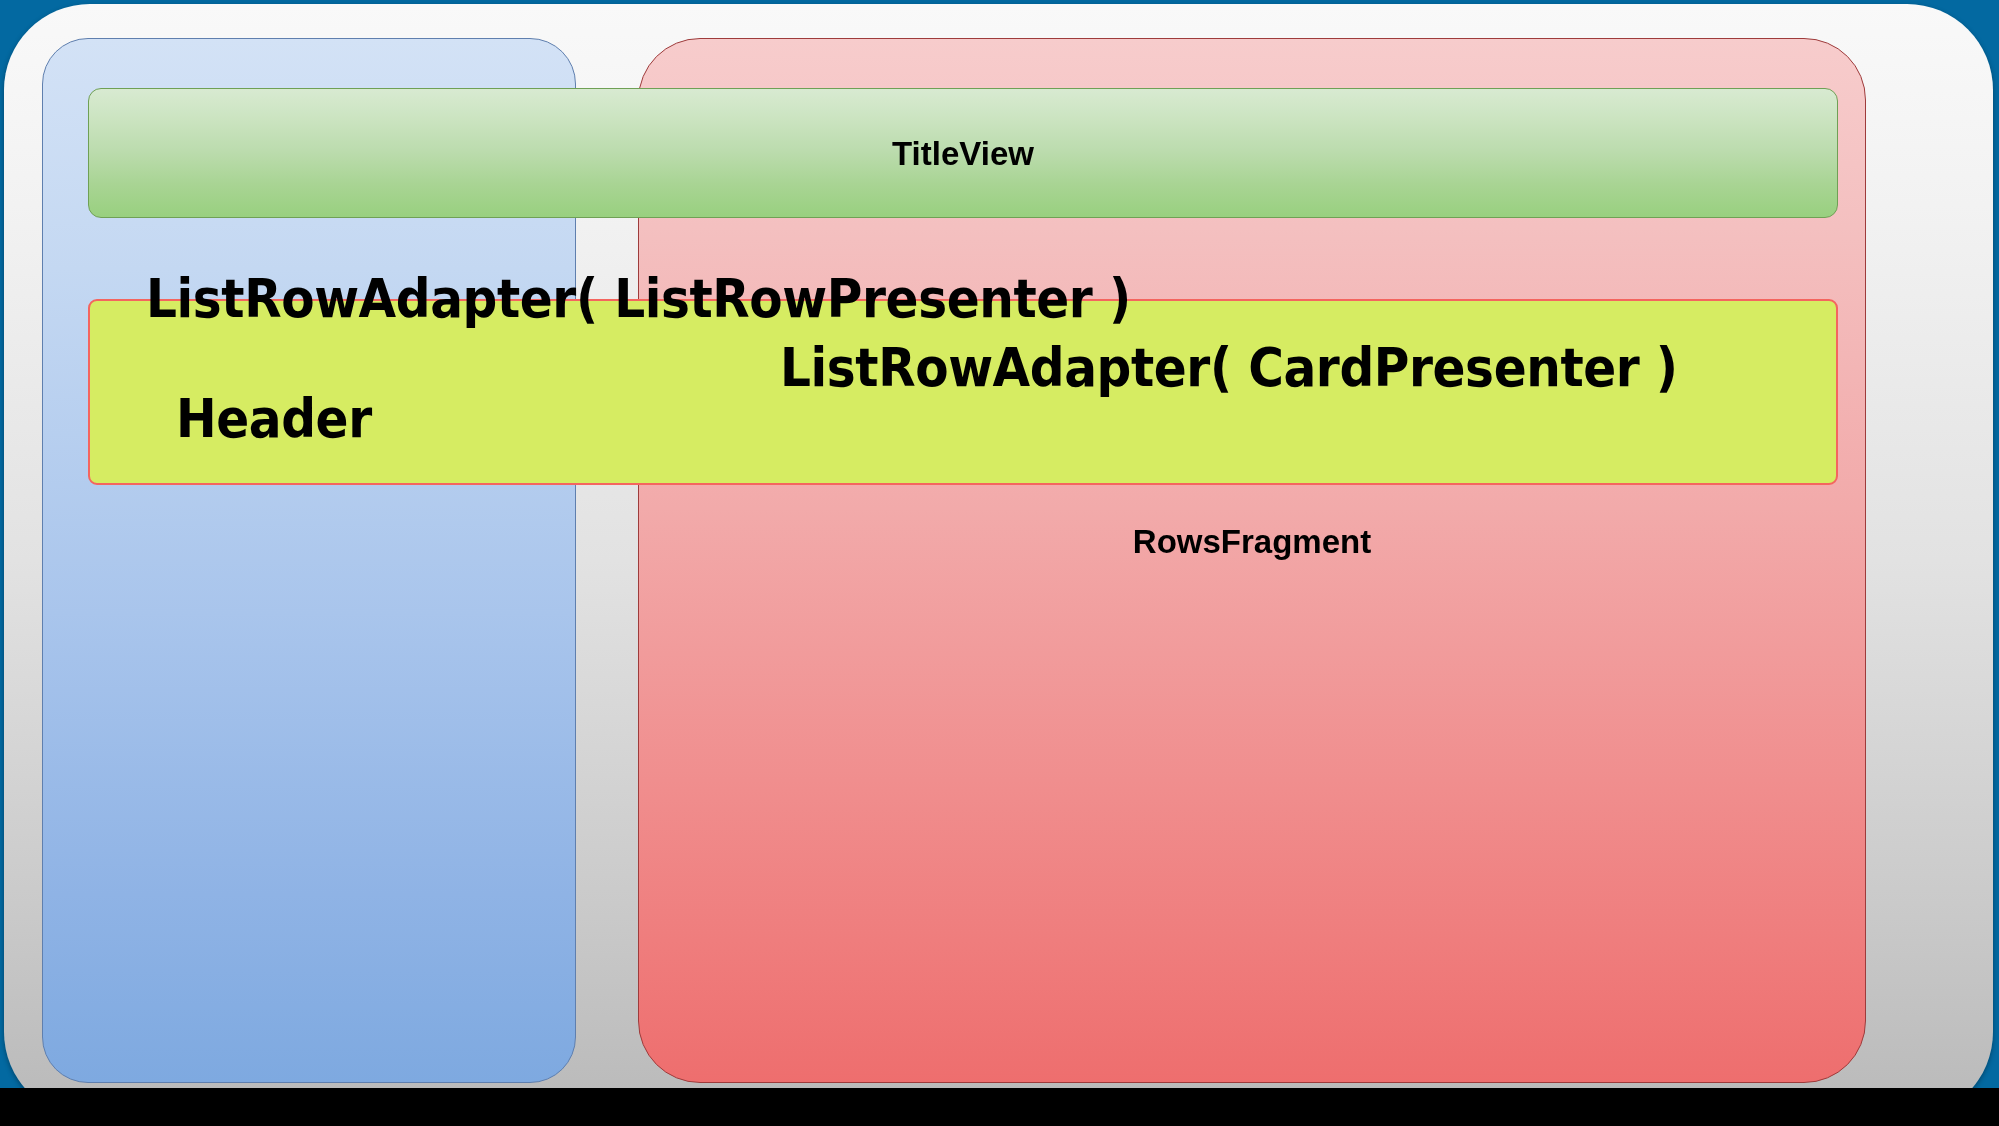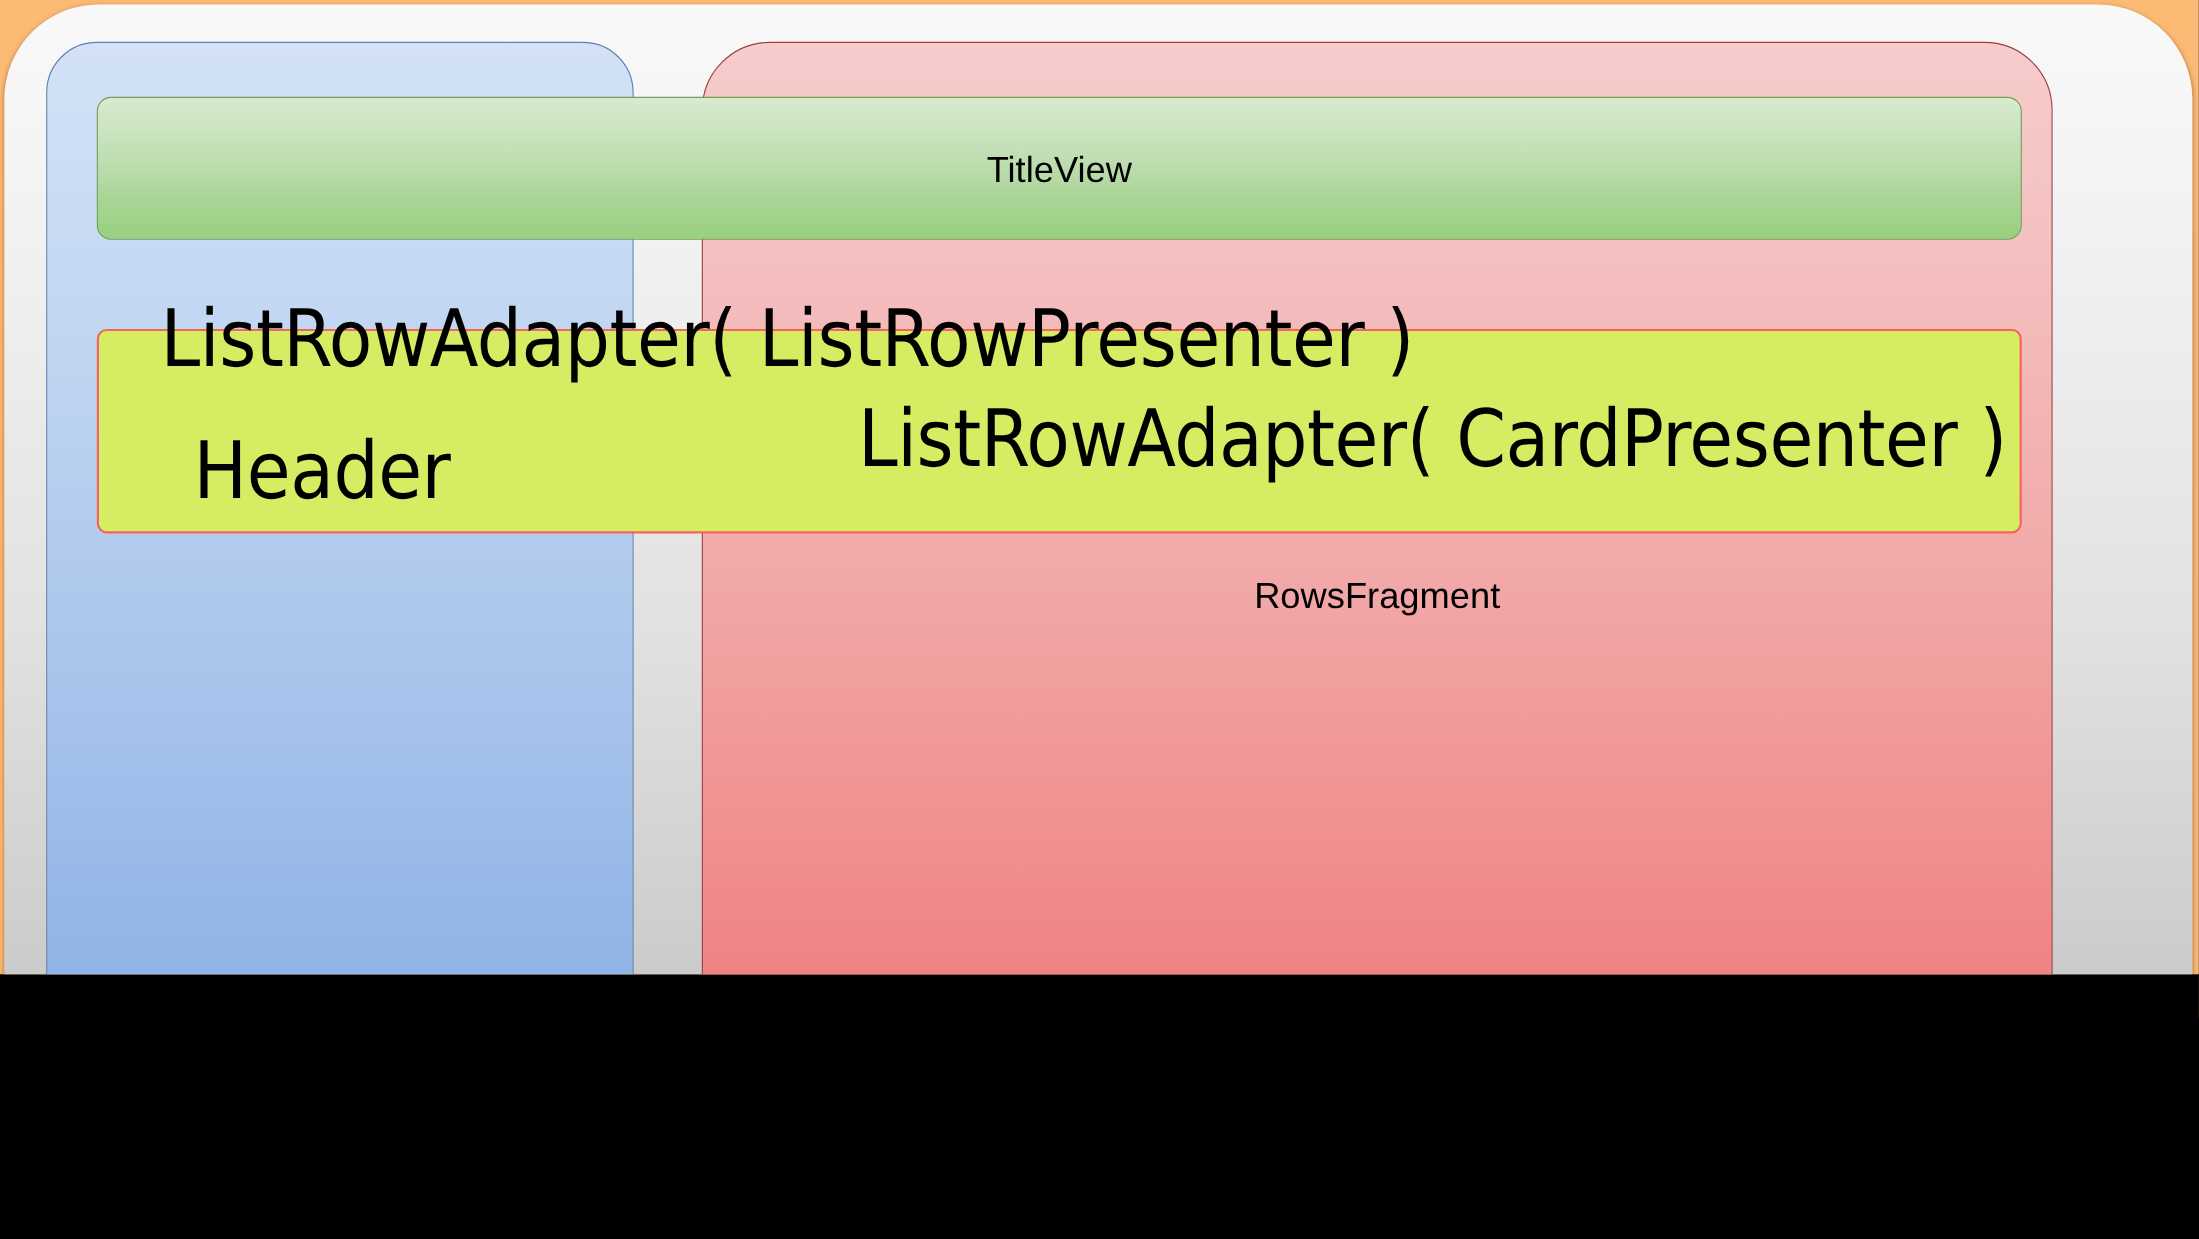--- a/index.html
+++ b/index.html
@@ -3,24 +3,25 @@
 <meta charset="utf-8">
 <style>
   html, body {
     margin: 0;
     padding: 0;
     background: #000000;
   }
   #stage {
     position: relative;
     width: 1999px;
-    height: 886px;
-    background: #fdba74;
+    height: 1088px;
+    background: #0369a1;
     overflow: hidden;
     font-family: "DejaVu Sans", "Liberation Sans", sans-serif;
+    font-weight: bold;
   }
 
   
   #outer-container {
     position: absolute;
     left: 4px;
     top: 4px;
     width: 1989px;
     height: 1114px;
     border-radius: 86px;
@@ -110,38 +111,38 @@
     border: 2px solid #f4655f;
     background: #d6ec62;
     box-sizing: border-box;
   }
 
   
   .big-label {
     position: absolute;
     color: #000000;
     font-family: "DejaVu Sans Condensed", "DejaVu Sans", sans-serif;
-    font-size: 72px;
+    font-size: 54px;
     font-stretch: condensed;
     white-space: nowrap;
     line-height: 1;
     letter-spacing: -0.4px;
   }
   #list-row-adapter-presenter-label {
     left: 146px;
     top: 272px;
   }
   #header-label {
     left: 176px;
     top: 355px;
     margin-top: 37px;
   }
   #card-presenter-label {
     left: 780px;
-    top: 363px;
+    top: 341px;
   }
 </style>
 </head>
 <body>
 
 <div id="stage">
 
   <div id="outer-container"></div>
 
   <div id="headers-fragment"></div>

